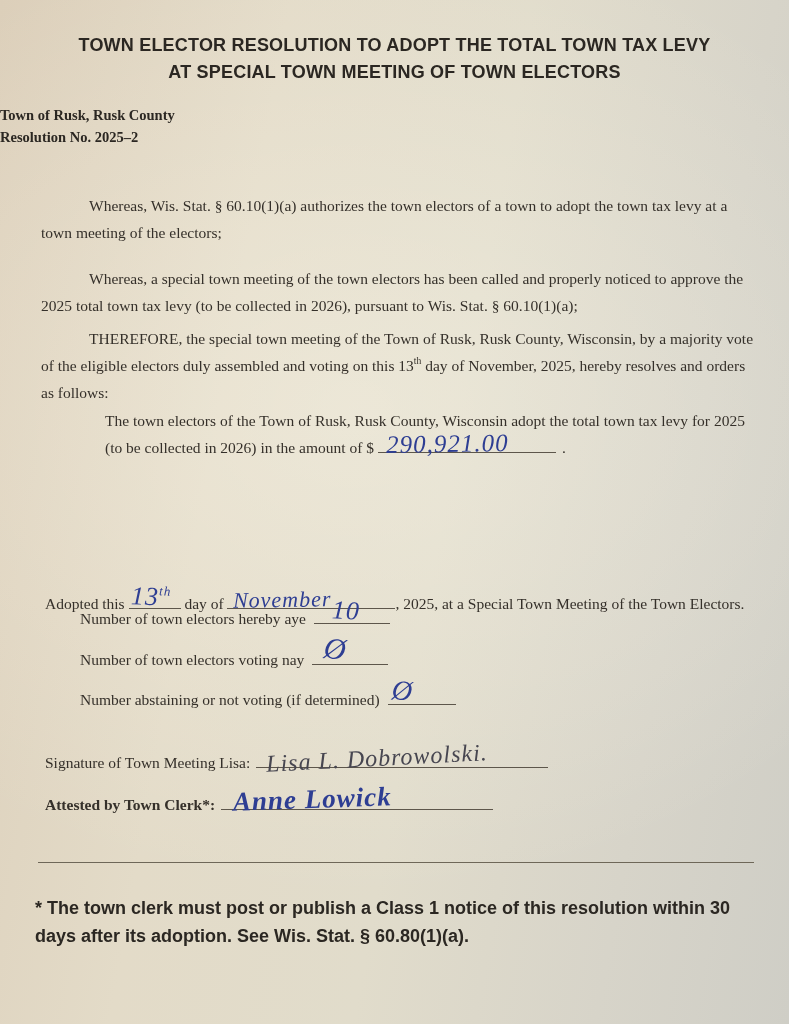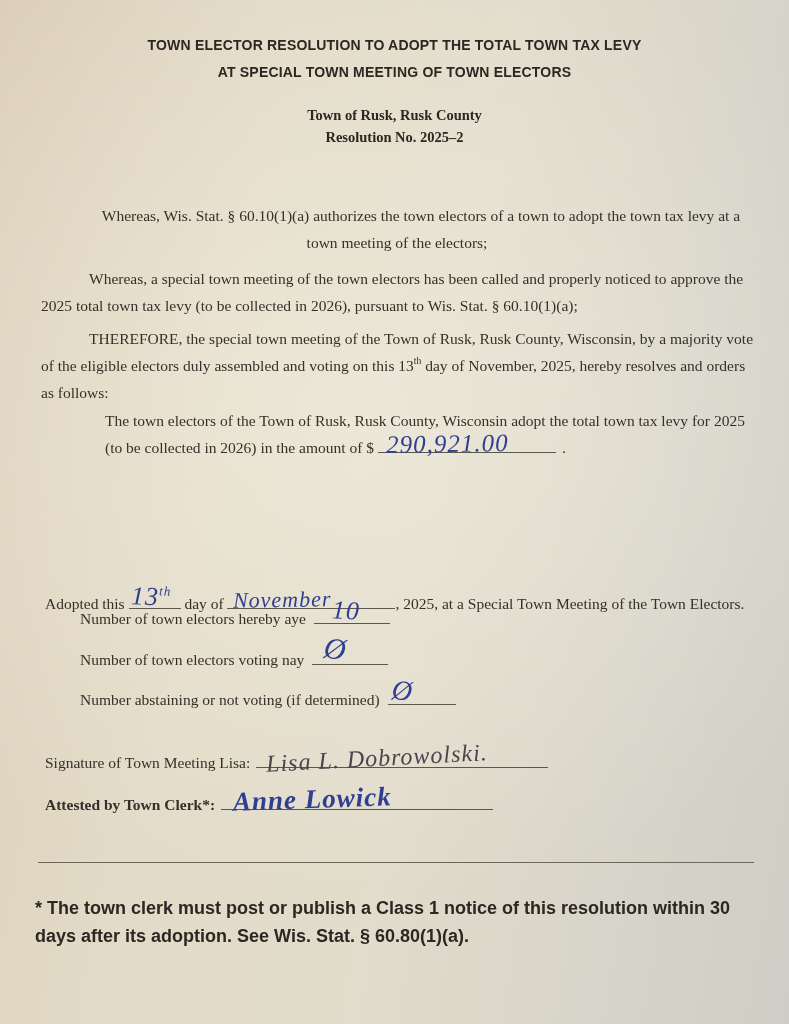--- a/index.html
+++ b/index.html
@@ -17,25 +17,25 @@
   }
   .paper{
     position:relative;width:789px;height:1024px;
     background:
       radial-gradient(ellipse 900px 700px at 45% 40%, rgba(255,252,240,0.35), rgba(0,0,0,0) 70%),
       linear-gradient(100deg, #dccfba 0%, #e3dbc8 30%, #e1dccb 55%, #d7d4c9 80%, #cfcec6 100%);
   }
   .title-block{
     position:absolute;top:32px;left:0;width:789px;text-align:center;
     font-family:"Liberation Sans", sans-serif;font-weight:bold;
-    font-size:14px;line-height:27px;color:var(--ink-bold);
+    font-size:18px;line-height:27px;color:var(--ink-bold);
     letter-spacing:0.2px;
   }
   .subtitle-block{
-    position:absolute;top:104px;left:0;width:789px;text-align:center;
+    position:absolute;top:104px;left:0;width:789px;
     font-family:"Liberation Serif", serif;font-weight:bold;
     font-size:14.5px;line-height:22px;color:var(--ink-bold);
   }
   .para{
     position:absolute;left:41px;width:712px;
     font-size:15.5px;line-height:27px;color:var(--ink);
   }
   .para.indent{text-indent:48px;}
   .block{
     position:absolute;left:105px;width:650px;
@@ -110,21 +110,21 @@
   <div class="title-block">
     <div>TOWN ELECTOR RESOLUTION TO ADOPT THE TOTAL TOWN TAX LEVY</div>
     <div>AT SPECIAL TOWN MEETING OF TOWN ELECTORS</div>
   </div>
 
   <div class="subtitle-block">
     <div>Town of Rusk, Rusk County</div>
     <div>Resolution No. 2025–2</div>
   </div>
 
-  <p class="para indent" style="top:186px;text-align:center;">Whereas, Wis. Stat. § 60.10(1)(a) authorizes the town electors of a town to adopt the town tax levy at a town meeting of the electors;</p>
+  <p class="para indent" style="top:176px;">Whereas, Wis. Stat. § 60.10(1)(a) authorizes the town electors of a town to adopt the town tax levy at a town meeting of the electors;</p>
 
   <p class="para indent" style="top:249px;">Whereas, a special town meeting of the town electors has been called and properly noticed to approve the 2025 total town tax levy (to be collected in 2026), pursuant to Wis. Stat. § 60.10(1)(a);</p>
 
   <p class="para indent" style="top:309px;"><span>THEREFORE, the special town meeting of the Town of Rusk, Rusk County, Wisconsin, by a majority vote of the eligible electors duly assembled and voting on this 13</span><sup>th</sup><span> day of November, 2025, hereby resolves and orders as follows:</span></p>
 
   <p class="block" style="top:391px;"><span>The town electors of the Town of Rusk, Rusk County, Wisconsin adopt the total town tax levy for 2025 (to be collected in 2026) in the amount of </span><span class="dollar">$</span><span class="fill amount-fill"><span class="hand">290,921.00</span></span><span class="period">.</span></p>
 
 
   <div class="adopted-line">
     <span>Adopted this</span>

